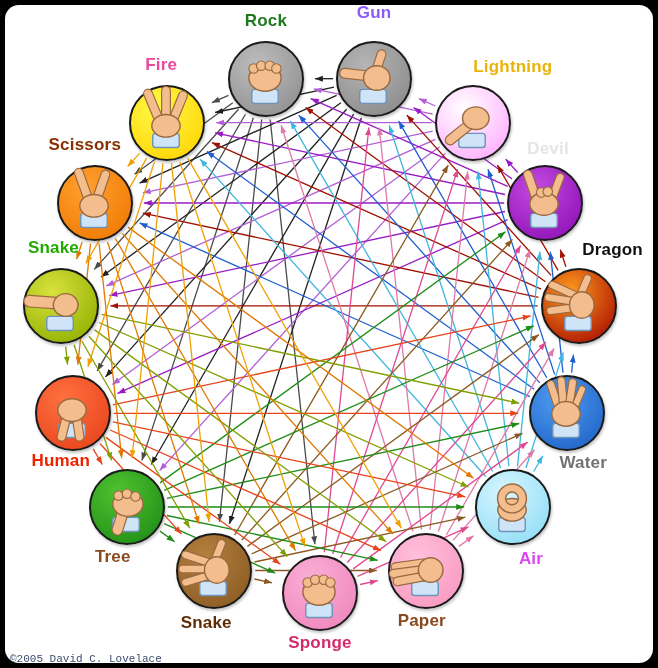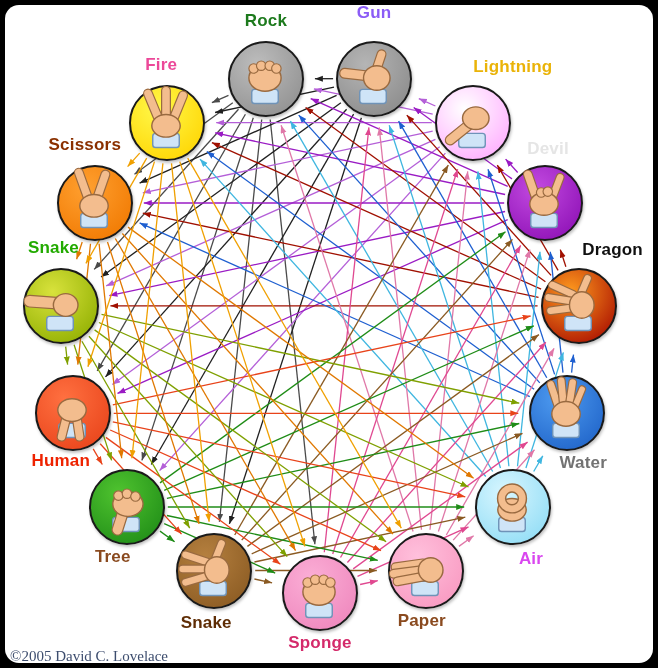--- a/index.html
+++ b/index.html
@@ -5,22 +5,22 @@
   html,body{margin:0;padding:0;background:#000;}
   .frame{position:relative;width:658px;height:668px;background:#000;overflow:hidden;
          font-family:"Liberation Sans",sans-serif;}
   .canvas-bg{position:absolute;left:5px;top:5px;width:648px;height:658px;background:#fff;border-radius:14px;}
   svg.arrows{position:absolute;left:0;top:0;}
   .node{position:absolute;width:76px;height:76px;border-radius:50%;
         border:2px solid #1a1a1a;box-sizing:border-box;box-shadow:1px 2px 3px rgba(0,0,0,.25);}
   .node svg{position:absolute;left:-1px;top:-1px;}
   .label{position:absolute;font-weight:bold;font-size:17px;white-space:nowrap;
          transform:translate(-50%,-50%);letter-spacing:.2px;}
-  .copyright{position:absolute;left:10px;bottom:3px;font-size:15px;color:#3d4d6e;
-             font-family:Liberation Serif, serif;z-index:9;}
+  .copyright{position:absolute;left:10px;bottom:3px;font-size:11px;color:#3d4d6e;
+             font-family:Liberation Mono, monospace;z-index:9;}
 </style>
 </head>
 <body>
 
 <div class="frame" id="frame">
   <div class="canvas-bg"></div>
   <svg class="arrows" id="arrows" width="658" height="668">
       <defs>
         <marker id="ah-rock" markerWidth="9" markerHeight="7" refX="8" refY="3" orient="auto" markerUnits="userSpaceOnUse">
           <path d="M0,0L8,3L0,6Z" fill="#4a4a4a"></path>

